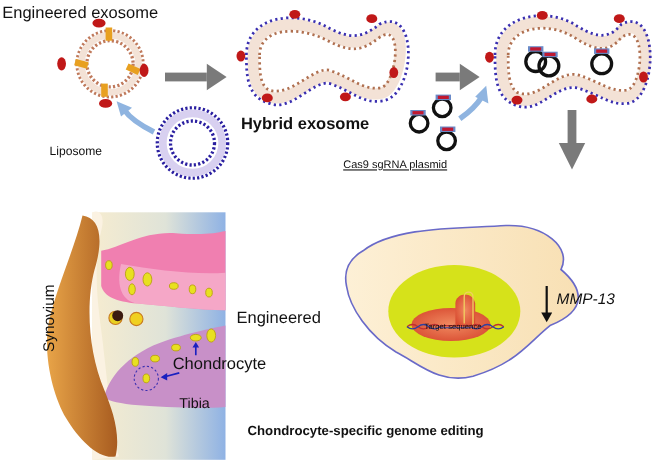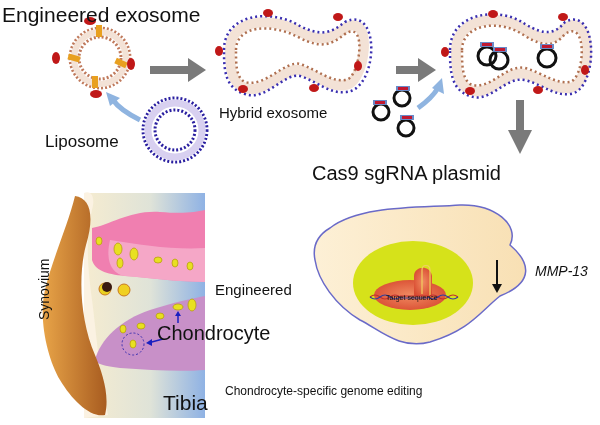--- a/index.html
+++ b/index.html
@@ -1,19 +1,19 @@
 <!DOCTYPE html>
 <html><head>
 <meta charset="utf-8">
 <style>
   html, body { margin: 0; padding: 0; background: #ffffff; }
   body { width: 600px; height: 425px; position: relative; overflow: hidden; font-family: "Liberation Sans", sans-serif; }
   svg { position: absolute; left: 0; top: 0; }
   .lbl { position: absolute; color: #111; white-space: nowrap; font-family: "Liberation Sans", sans-serif; }
-  .bold { font-weight: normal; text-align: center; }
+  .bold { font-weight: bold; text-align: center; }
   .ital { font-style: italic; }
 </style>
 </head>
 <body>
 
 <svg width="600" height="425" viewBox="0 0 600 425">
   <defs>
     <linearGradient id="jointbg" x1="0" y1="0" x2="1" y2="0">
       <stop offset="0" stop-color="#f6ecd0"></stop>
       <stop offset="0.55" stop-color="#dfe3d8"></stop>
@@ -166,23 +166,23 @@
       <line x1="400" y1="296" x2="428" y2="296" stroke="#c03030" stroke-width="1"></line>
       <line x1="400" y1="298" x2="428" y2="298" stroke="#3040a0" stroke-width="1"></line>
     </g>
     <g>
       <line x1="497" y1="260" x2="497" y2="286" stroke="#111" stroke-width="2"></line>
       <polygon points="492,284 502,284 497,293" fill="#111"></polygon>
     </g>
   </g>
 </svg>
 
-<div class="lbl" style="left:2px;top:3px;font-size:21px;text-align:right;">Engineered exosome</div>
-<div class="lbl" style="left:45px;top:132px;font-size:17px;">Liposome</div>
+<div class="lbl" style="left:2px;top:3px;font-size:15px;text-align:right;">Engineered exosome</div>
+<div class="lbl" style="left:45px;top:132px;font-size:11px;">Liposome</div>
 <div class="lbl bold" style="left:219px;top:104px;font-size:15px;">Hybrid exosome</div>
-<div class="lbl" style="left:312px;top:162px;font-size:20px;">Cas9 sgRNA plasmid</div>
+<div class="lbl" style="left:312px;top:145px;font-size:10px;text-decoration:underline;">Cas9 sgRNA plasmid</div>
 <div class="lbl" style="left:36px;top:320px;font-size:14px;transform:rotate(-90deg);transform-origin:left top;">Synovium</div>
 <div class="lbl" style="left:215px;top:281px;font-size:15px;">Engineered</div>
-<div class="lbl" style="left:157px;top:322px;font-size:20px;">Chondrocyte</div>
-<div class="lbl" style="left:163px;top:391px;font-size:21px;">Tibia</div>
+<div class="lbl" style="left:157px;top:322px;font-size:15px;">Chondrocyte</div>
+<div class="lbl" style="left:163px;top:359px;font-size:13px;">Tibia</div>
 <div class="lbl" style="left:386px;top:294px;font-size:7px;">Target sequence</div>
-<div class="lbl ital" style="left:506px;top:263px;font-size:14px;margin-left:29px;">MMP-13</div>
+<div class="lbl ital" style="left:506px;top:263px;font-size:14px;">MMP-13</div>
 <div class="lbl bold" style="left:225px;top:384px;font-size:12px;">Chondrocyte-specific genome editing</div>
 
 </body></html>

